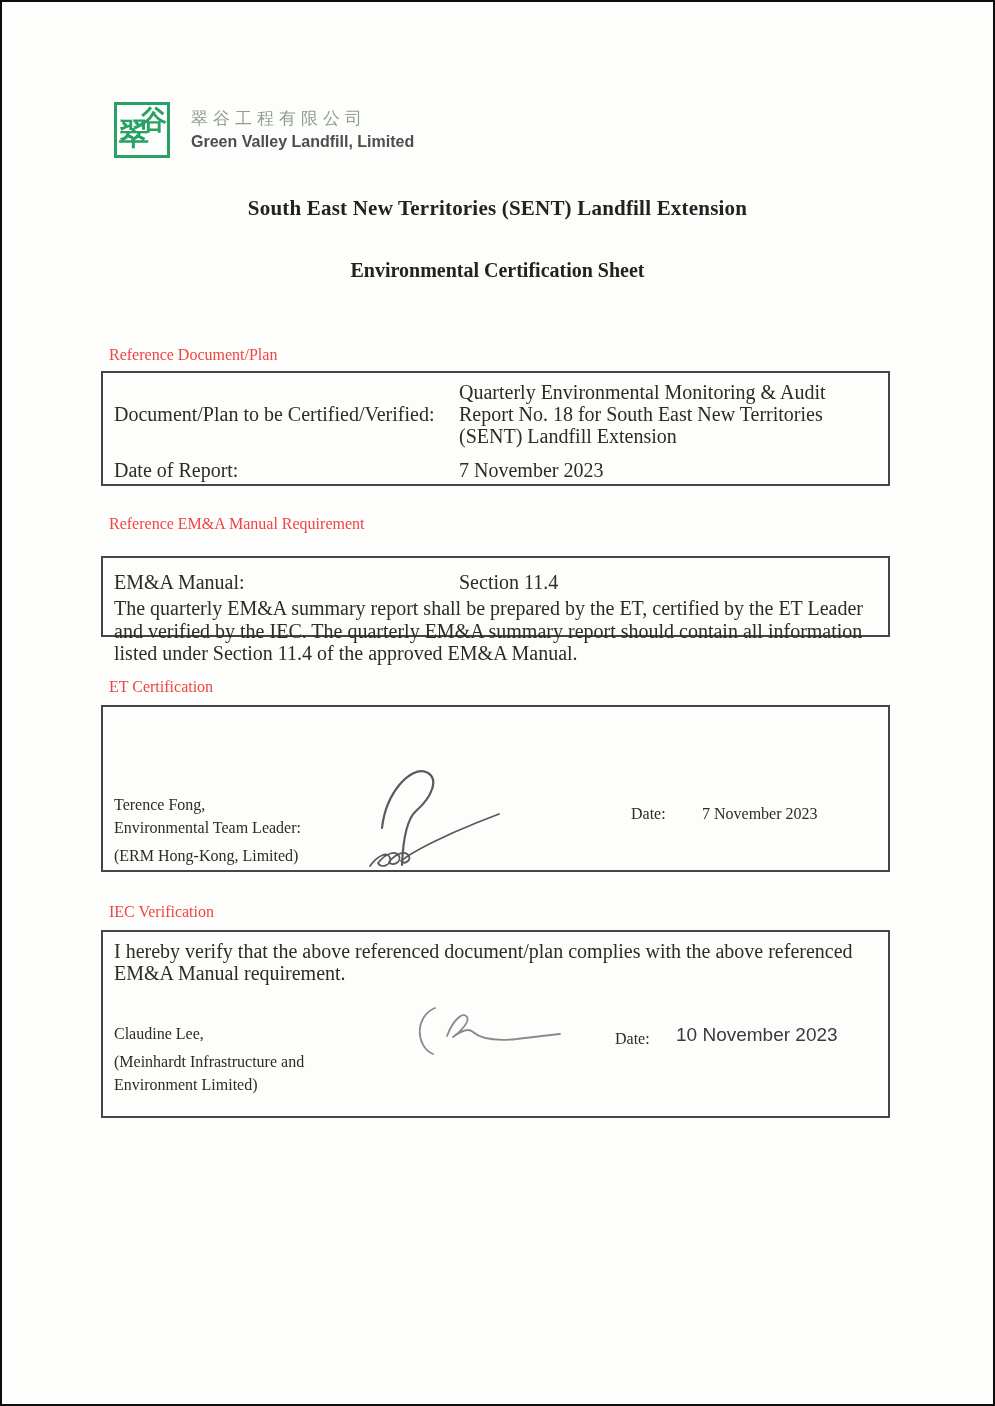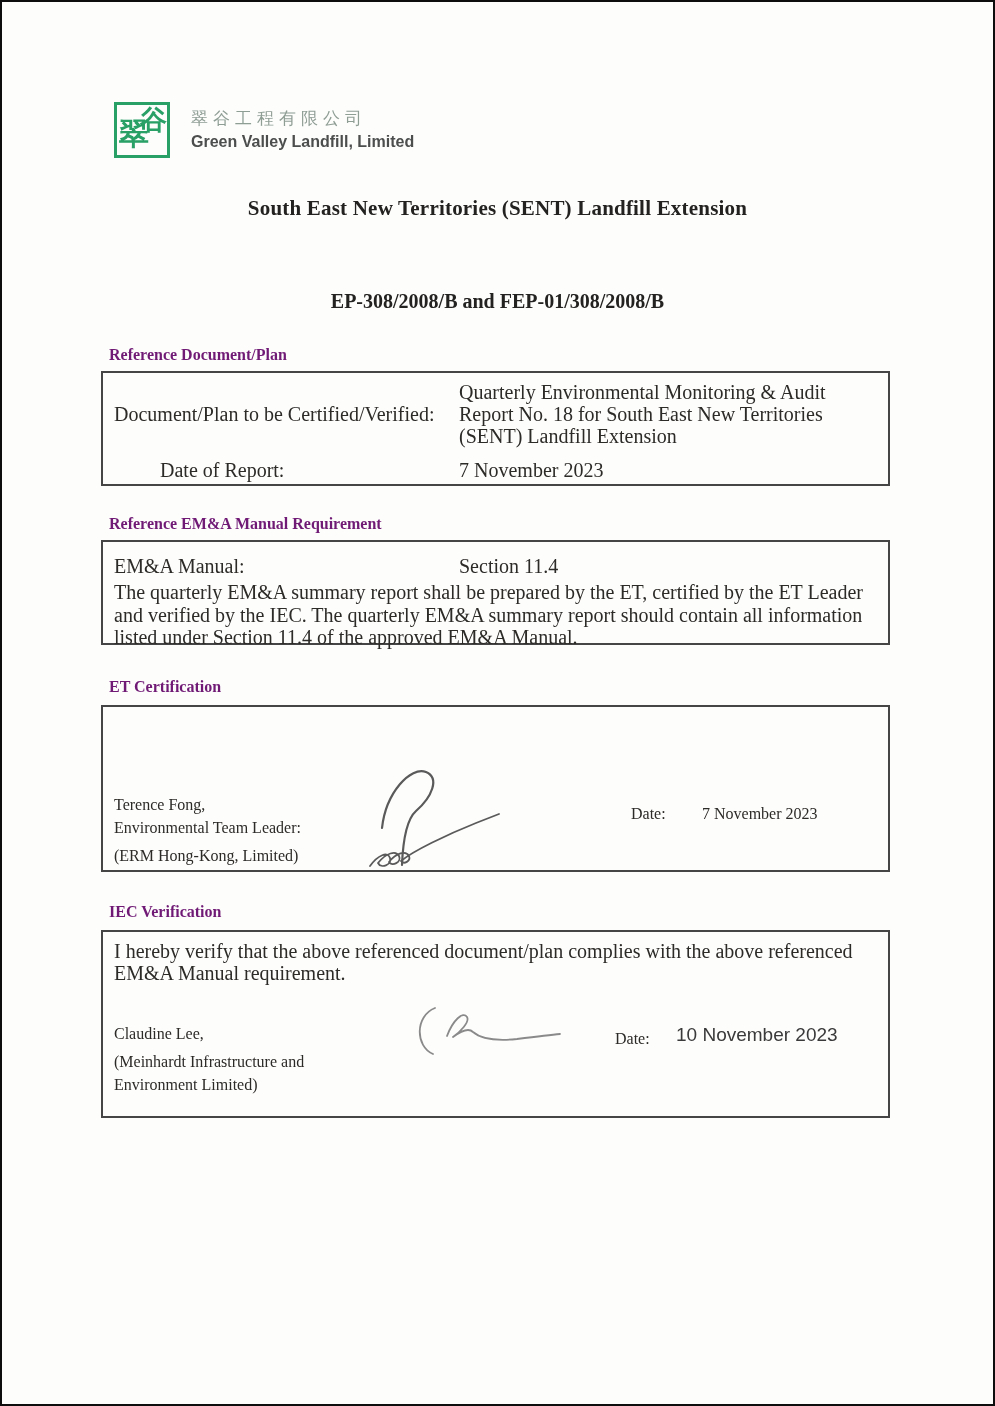--- a/index.html
+++ b/index.html
@@ -36,21 +36,21 @@
     font-size: 16px; font-weight: bold; color: #4c4e4d; margin-top: 3px;
   }
 
   
   .title-band { left: 0; right: 0; text-align: center; font-weight: bold; color: #242220; }
   .project-title { top: 194px; font-size: 21px; letter-spacing: 0.2px; }
   .doc-title    { top: 257px; font-size: 20px; }
   .permit-line  { top: 288px; font-size: 20px; }
 
   
-  .sec-heading { left: 107px; font-size: 16px; font-weight: bold; color: #701a75; }
+  .sec-heading { left: 107px; font-size: 16px; font-weight: normal; color: #ef4444; }
 
   
   .box {
     left: 99px; width: 789px;
     border: 2px solid #454545; box-sizing: border-box;
     background: #fdfdfc;
   }
   .cell { position: absolute; font-size: 20px; line-height: 22px; }
 
   .sig-name-block { font-size: 16px; line-height: 23px; }
@@ -73,32 +73,32 @@
       <span class="logo-char c1">翠</span>
       <span class="logo-char c2">谷</span>
     </div>
     <div class="logo-text">
       <div class="company-zh">翠谷工程有限公司</div>
       <div class="company-en">Green Valley Landfill, Limited</div>
     </div>
   </div>
 
   <div class="abs title-band project-title">South East New Territories (SENT) Landfill Extension</div>
-  <div class="abs title-band permit-line">EP-308/2008/B and FEP-01/308/2008/B</div>
+  <div class="abs title-band doc-title">Environmental Certification Sheet</div>
 
   <div class="abs sec-heading" style="top:344px;">Reference Document/Plan</div>
   <div class="abs box" style="top:369px; height:115px;">
     <div class="cell" style="left:11px; top:30px; width:335px;">Document/Plan to be Certified/Verified:</div>
     <div class="cell" style="left:356px; top:8px; width:400px;">Quarterly Environmental Monitoring &amp; Audit Report No. 18 for South East New Territories (SENT) Landfill Extension</div>
-    <div class="cell" style="left:11px; top:86px; width:335px;margin-left:46px;">Date of Report:</div>
+    <div class="cell" style="left:11px; top:86px; width:335px;">Date of Report:</div>
     <div class="cell" style="left:356px; top:86px; width:400px;">7 November 2023</div>
   </div>
 
   <div class="abs sec-heading" style="top:513px;">Reference EM&amp;A Manual Requirement</div>
-  <div class="abs box" style="top:538px; height:105px;">
+  <div class="abs box" style="top:554px; height:81px;">
     <div class="cell" style="left:11px; top:13px; width:335px;">EM&amp;A Manual:</div>
     <div class="cell" style="left:356px; top:13px; width:400px;">Section 11.4</div>
     <div class="cell" style="left:11px; top:39px; width:768px; line-height:22.5px;">The quarterly EM&amp;A summary report shall be prepared by the ET, certified by the ET Leader and verified by the IEC. The quarterly EM&amp;A summary report should contain all information listed under Section 11.4 of the approved EM&amp;A Manual.</div>
   </div>
 
   <div class="abs sec-heading" style="top:676px;">ET Certification</div>
   <div class="abs box" style="top:703px; height:167px;">
     <div class="cell sig-name-block" style="left:11px; top:86px; width:300px;">
       <div>Terence Fong,</div>
       <div>Environmental Team Leader:</div>

